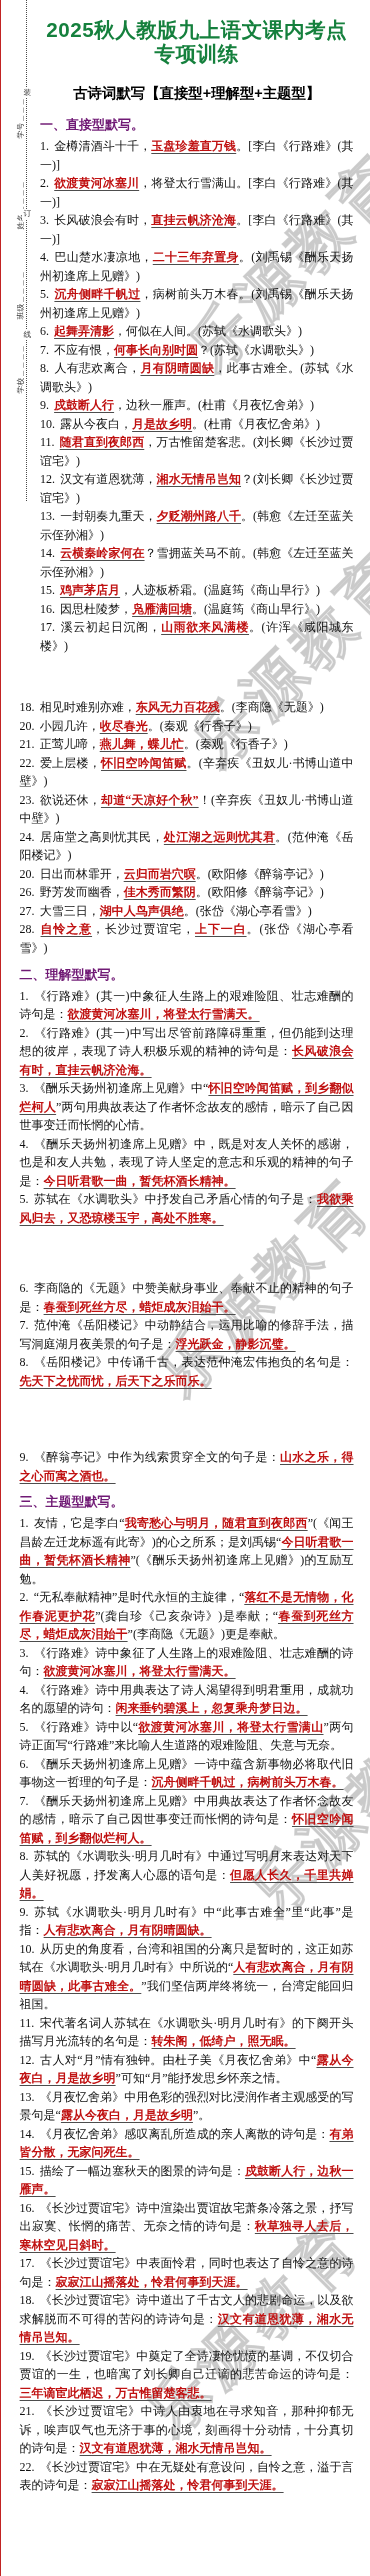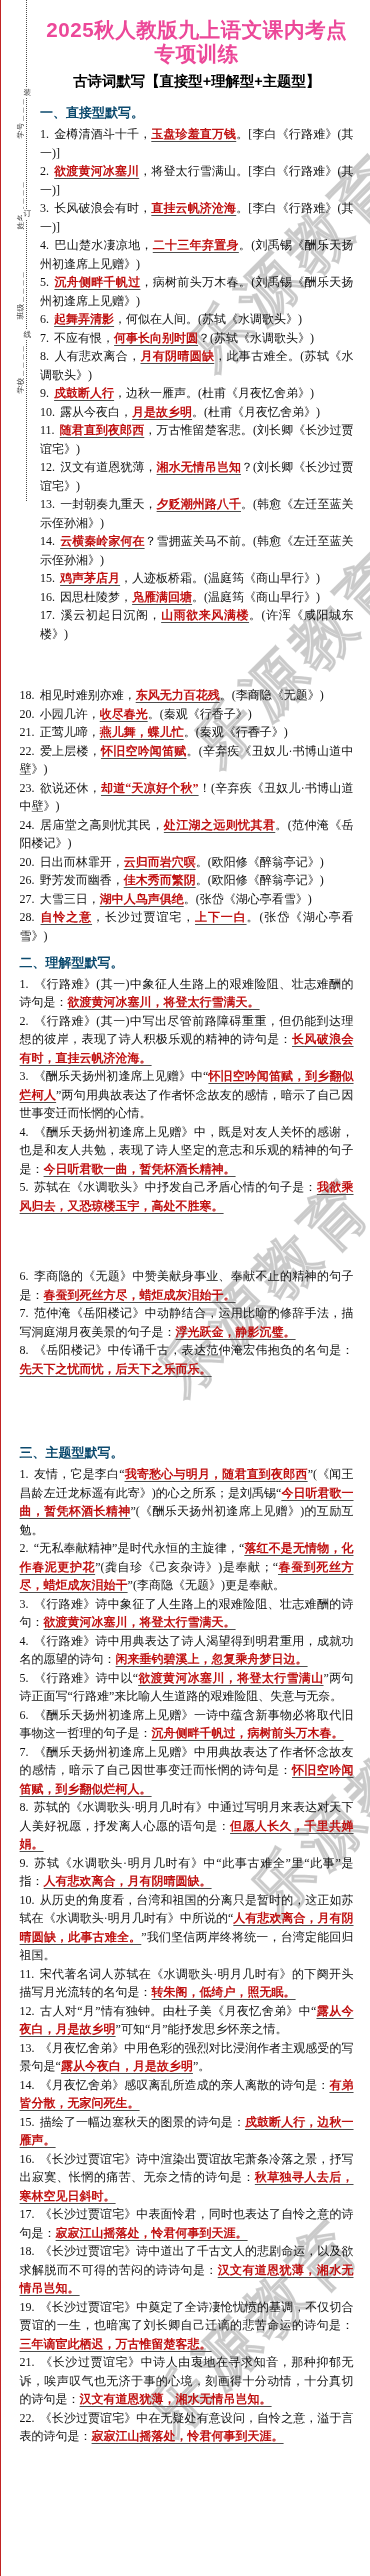--- a/index.html
+++ b/index.html
@@ -20,26 +20,26 @@
   
   .wm { position:absolute; font-family:"Liberation Sans", sans-serif; font-weight:700; font-size:61px;
         color:rgba(255,255,255,0); -webkit-text-stroke:1px rgba(140,140,140,0.38);
         text-shadow:0 0 0 rgba(160,160,160,0.15);
         transform:rotate(-45deg); letter-spacing:7.2px; white-space:nowrap; z-index:0; pointer-events:none; }
 
   .page-first { position:relative; z-index:1; padding:17.5px 17.5px 0 40px; }
   .page-rest  { position:relative; z-index:1; padding:0 17.5px 0 19.6px; }
 
   .doc-title { font-family:"Liberation Sans", sans-serif; font-weight:900; font-size:20.6px;
-               text-align:center; color:#ec4899; letter-spacing:0.5px; line-height:1.2; }
+               text-align:center; color:#15803d; letter-spacing:0.5px; line-height:1.2; }
   .doc-subtitle { font-family:"Liberation Sans", sans-serif; font-weight:800; font-size:14.4px;
-                  text-align:center; color:#000; margin-top:5px; }
+                  text-align:center; color:#000; margin-top:17px; }
 
   .sec-heading { font-family:"Liberation Sans", sans-serif; font-weight:800; font-size:13px;
-                 color:#0c4a6e; margin-top:8.2px; margin-bottom:3.1px; }
+                 color:#701a75; margin-top:8.2px; margin-bottom:3.1px; }
   .page-first .sec-heading { margin-top:13.4px; }
 
   .item { font-size:12px; line-height:18.5px; text-align:justify; }
   .num { color:#111; padding-right:2.1px; }
   .q   { color:#111; }
   .ans { color:#c01111; font-weight:700; text-decoration:underline; text-decoration-thickness:1px;
          text-decoration-color:#4d4d4d; text-underline-offset:2.6px; }
   .page-gap { width:100%; }
 </style>
 </head>
@@ -103,20 +103,21 @@
     <div class="item"><span class="num">1. </span><span class="q">《行路难》(其一)中象征人生路上的艰难险阻、壮志难酬的诗句是：</span><span class="ans">欲渡黄河冰塞川，将登太行雪满天。</span></div>
     <div class="item"><span class="num">2. </span><span class="q">《行路难》(其一)中写出尽管前路障碍重重，但仍能到达理想的彼岸，表现了诗人积极乐观的精神的诗句是：</span><span class="ans">长风破浪会有时，直挂云帆济沧海。</span></div>
     <div class="item"><span class="num">3. </span><span class="q">《酬乐天扬州初逢席上见赠》中“</span><span class="ans">怀旧空吟闻笛赋，到乡翻似烂柯人</span><span class="q">”两句用典故表达了作者怀念故友的感情，暗示了自己因世事变迁而怅惘的心情。</span></div>
     <div class="item"><span class="num">4. </span><span class="q">《酬乐天扬州初逢席上见赠》中，既是对友人关怀的感谢，也是和友人共勉，表现了诗人坚定的意志和乐观的精神的句子是：</span><span class="ans">今日听君歌一曲，暂凭杯酒长精神。</span></div>
     <div class="item"><span class="num">5. </span><span class="q">苏轼在《水调歌头》中抒发自己矛盾心情的句子是：</span><span class="ans">我欲乘风归去，又恐琼楼玉宇，高处不胜寒。</span></div>
     <div class="page-gap" style="height: 52px;"></div>
     <div class="item"><span class="num">6. </span><span class="q">李商隐的《无题》中赞美献身事业、奉献不止的精神的句子是：</span><span class="ans">春蚕到死丝方尽，蜡炬成灰泪始干。</span></div>
     <div class="item"><span class="num">7. </span><span class="q">范仲淹《岳阳楼记》中动静结合，运用比喻的修辞手法，描写洞庭湖月夜美景的句子是：</span><span class="ans">浮光跃金，静影沉璧。</span></div>
     <div class="item"><span class="num">8. </span><span class="q">《岳阳楼记》中传诵千古，表达范仲淹宏伟抱负的名句是：</span><span class="ans">先天下之忧而忧，后天下之乐而乐。</span></div>
     <div class="page-gap" style="height: 58px;"></div>
+    <div class="item"><span class="num">9. </span><span class="q">《醉翁亭记》中作为线索贯穿全文的句子是：</span><span class="ans">山水之乐，得之心而寓之酒也。</span></div>
     <div class="sec-heading">三、主题型默写。</div>
     <div class="item"><span class="num">1. </span><span class="q">友情，它是李白“</span><span class="ans">我寄愁心与明月，随君直到夜郎西</span><span class="q">”(《闻王昌龄左迁龙标遥有此寄》)的心之所系；是刘禹锡“</span><span class="ans">今日听君歌一曲，暂凭杯酒长精神</span><span class="q">”(《酬乐天扬州初逢席上见赠》)的互励互勉。</span></div>
     <div class="item"><span class="num">2. </span><span class="q">“无私奉献精神”是时代永恒的主旋律，“</span><span class="ans">落红不是无情物，化作春泥更护花</span><span class="q">”(龚自珍《己亥杂诗》)是奉献；“</span><span class="ans">春蚕到死丝方尽，蜡炬成灰泪始干</span><span class="q">”(李商隐《无题》)更是奉献。</span></div>
     <div class="item"><span class="num">3. </span><span class="q">《行路难》诗中象征了人生路上的艰难险阻、壮志难酬的诗句：</span><span class="ans">欲渡黄河冰塞川，将登太行雪满天。</span></div>
     <div class="item"><span class="num">4. </span><span class="q">《行路难》诗中用典表达了诗人渴望得到明君重用，成就功名的愿望的诗句：</span><span class="ans">闲来垂钓碧溪上，忽复乘舟梦日边。</span></div>
     <div class="item"><span class="num">5. </span><span class="q">《行路难》诗中以“</span><span class="ans">欲渡黄河冰塞川，将登太行雪满山</span><span class="q">”两句诗正面写“行路难”来比喻人生道路的艰难险阻、失意与无奈。</span></div>
     <div class="item"><span class="num">6. </span><span class="q">《酬乐天扬州初逢席上见赠》一诗中蕴含新事物必将取代旧事物这一哲理的句子是：</span><span class="ans">沉舟侧畔千帆过，病树前头万木春。</span></div>
     <div class="item"><span class="num">7. </span><span class="q">《酬乐天扬州初逢席上见赠》中用典故表达了作者怀念故友的感情，暗示了自己因世事变迁而怅惘的诗句是：</span><span class="ans">怀旧空吟闻笛赋，到乡翻似烂柯人。</span></div>
     <div class="item"><span class="num">8. </span><span class="q">苏轼的《水调歌头·明月几时有》中通过写明月来表达对天下人美好祝愿，抒发离人心愿的语句是：</span><span class="ans">但愿人长久，千里共婵娟。</span></div>
     <div class="item"><span class="num">9. </span><span class="q">苏轼《水调歌头·明月几时有》中“此事古难全”里“此事”是指：</span><span class="ans">人有悲欢离合，月有阴晴圆缺。</span></div>

